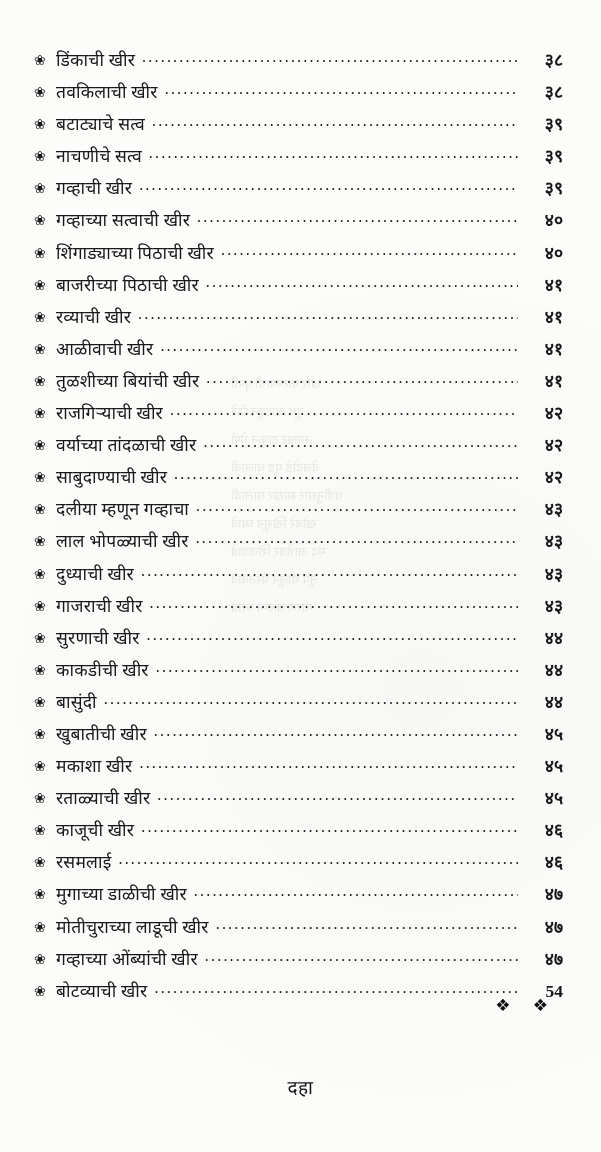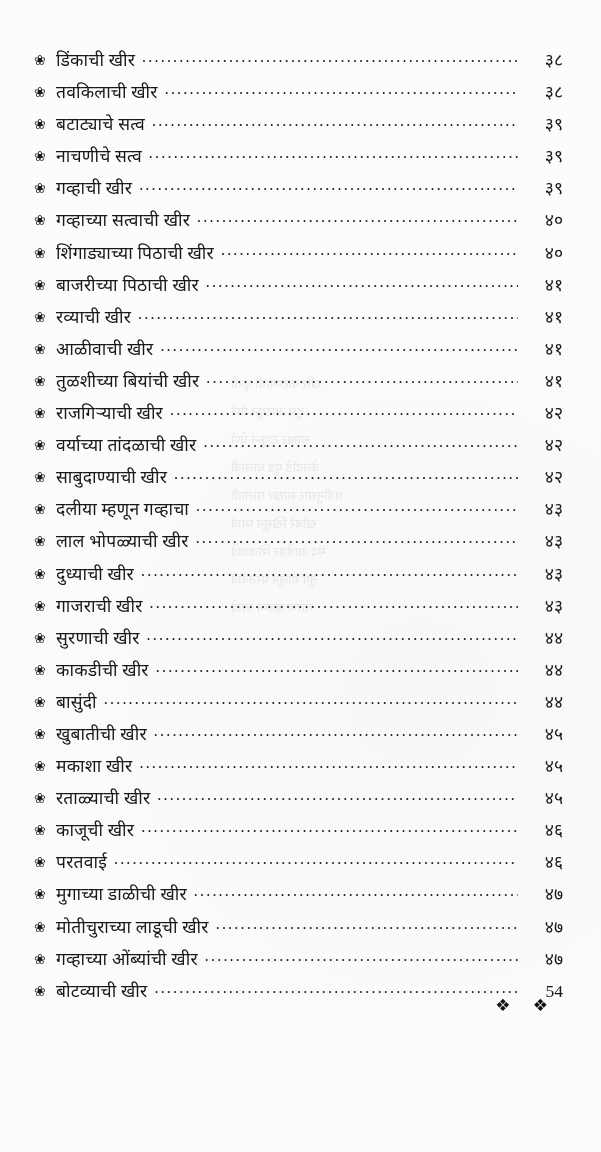--- a/index.html
+++ b/index.html
@@ -75,20 +75,21 @@
     color: #1a1a1a;
     font-size: 16px;
     letter-spacing: 2.2px;
     white-space: nowrap;
   }
   .page-num {
     flex: 0 0 auto;
     width: 40px;
     text-align: right;
     font-size: 17.5px;
+    font-weight: bold;
   }
   .ornament {
     position: absolute;
     right: 44px;
     top: 995px;
     font-size: 17px;
     letter-spacing: 9px;
     color: #111;
   }
   .folio {
@@ -262,21 +263,21 @@
         <span class="page-num">४५</span>
       </div>
       <div class="toc-row">
         <span class="bullet">❀</span>
         <span class="entry-title">काजूची खीर</span>
         <span class="dots">...................................................................................................</span>
         <span class="page-num">४६</span>
       </div>
       <div class="toc-row">
         <span class="bullet">❀</span>
-        <span class="entry-title">परतवाई</span>
+        <span class="entry-title">रसमलाई</span>
         <span class="dots">...................................................................................................</span>
         <span class="page-num">४६</span>
       </div>
       <div class="toc-row">
         <span class="bullet">❀</span>
         <span class="entry-title">मुगाच्या डाळीची खीर</span>
         <span class="dots">...................................................................................................</span>
         <span class="page-num">४७</span>
       </div>
       <div class="toc-row">
@@ -293,13 +294,14 @@
       </div>
       <div class="toc-row">
         <span class="bullet">❀</span>
         <span class="entry-title">बोटव्याची खीर</span>
         <span class="dots">...................................................................................................</span>
         <span class="page-num">54</span>
       </div>
     </div>
 
   <div class="ornament">❖ ❖</div>
+  <div class="folio">दहा</div>
 </div>
 
 </body></html>

